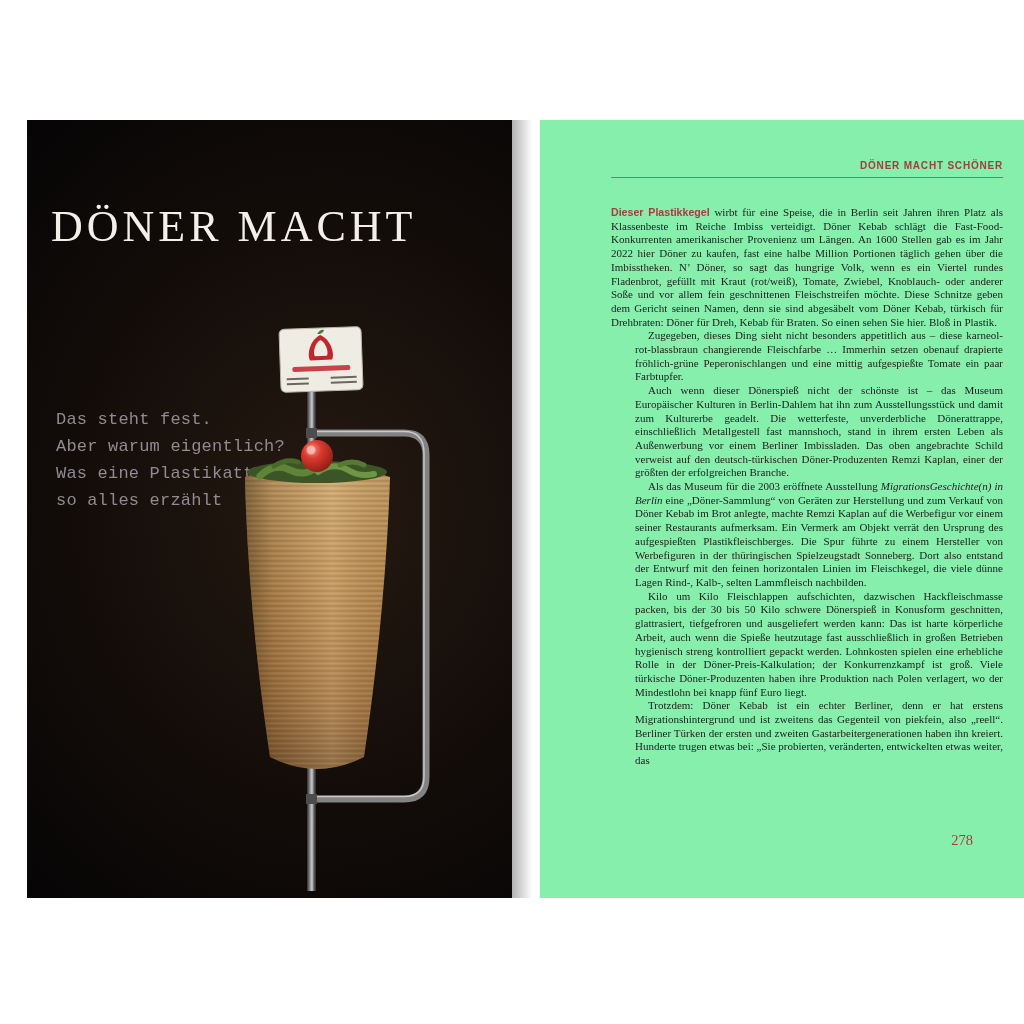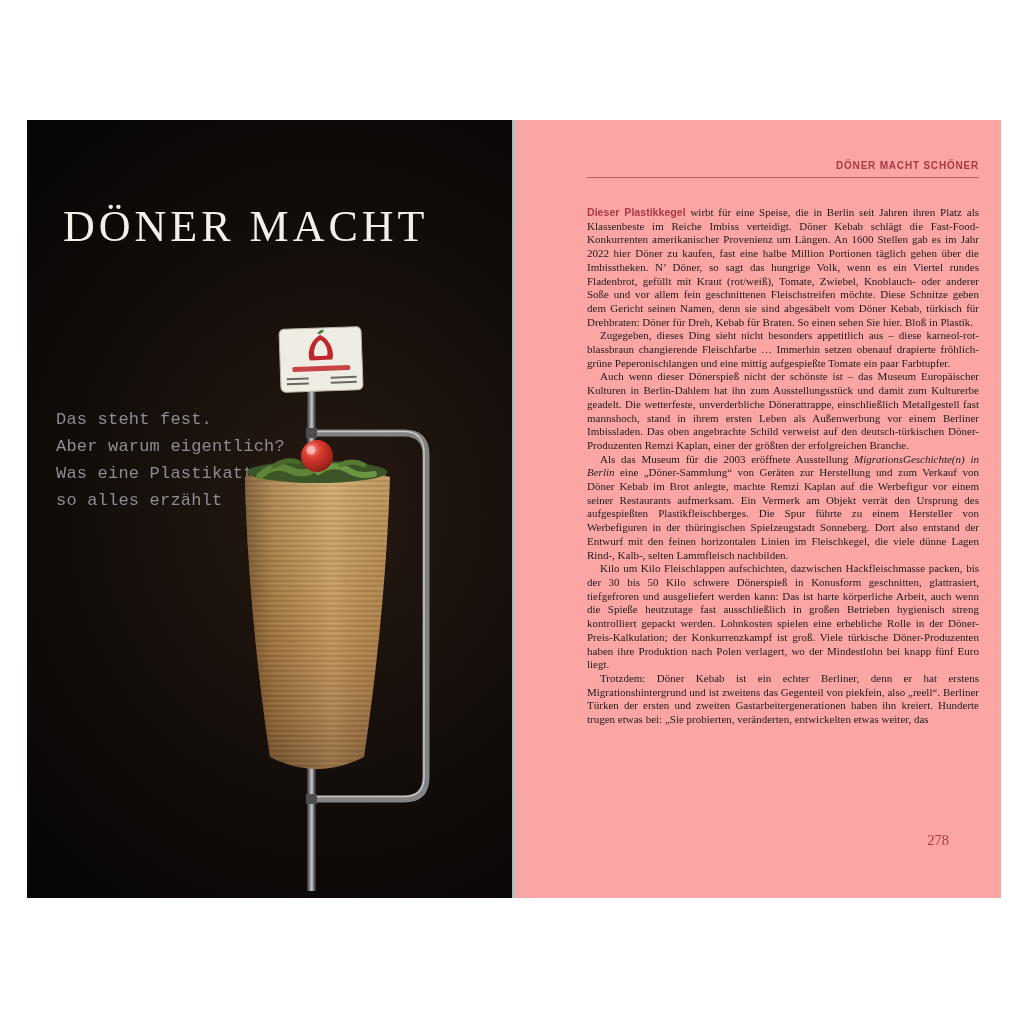--- a/index.html
+++ b/index.html
@@ -9,56 +9,56 @@
   .canvas { position:absolute; left:0; top:0; width:1024px; height:1024px; background:#fff; }
 
   .spread { position:absolute; left:27px; top:120px; width:970px; height:778px; }
 
   
   .page-left {
     position:absolute; left:0; top:0; width:485px; height:778px; overflow:hidden;
     background: radial-gradient(120% 85% at 62% 50%, #261a12 0%, #150e0a 38%, #080606 72%, #030303 100%);
   }
   .title {
-    position:absolute; left:36px; top:78px; color:#f3f0ea;
+    position:absolute; left:24px; top:78px; color:#f3f0ea;
     font-family:"Liberation Serif", serif; font-weight:400;
     font-size:44px; letter-spacing:4px; line-height:58px;
   }
   .title span { display:block; }
   .subtitle {
     position:absolute; left:29px; top:258px; color:#908a92;
     font-family:Liberation Mono, monospace; font-size:17px; line-height:27px;
     white-space:pre-line; letter-spacing:0.2px;margin-top:28px;
   }
   .doner-svg { position:absolute; left:195px; top:205px; }
 
   
   .gutter {
     position:absolute; left:485px; top:0; width:24px; height:778px; pointer-events:none;
     background:linear-gradient(to right, rgba(0,0,0,0.30), rgba(0,0,0,0.0) 85%);
   }
 
   
-  .page-right { position:absolute; left:489px; top:0; width:485px; height:778px; background:#fca5a5; }
+  .page-right { position:absolute; left:513px; top:0; width:485px; height:778px; background:#86efac; }
   .column { position:absolute; left:71px; top:0; width:392px; height:778px; }
 
   .running-header {
     position:absolute; left:0; top:40px; width:100%;
     font-family:"Liberation Sans", sans-serif; font-weight:bold;
     font-size:10px; letter-spacing:0.8px; color:#a83a46; text-align:right;
   }
   .header-rule { position:absolute; left:0; top:57px; width:100%; border-top:1px solid #b5606a; }
 
   .body-text {
     position:absolute; left:0; top:86px; width:100%;
     font-family:"Liberation Serif", serif; font-size:11px; line-height:13.7px;
     color:#1c1c1c; text-align:justify; hyphens:auto; -webkit-hyphens:auto;
   }
   .body-text p { text-align:justify; }
-  .body-text p + p { text-indent:13px; }
+  .body-text p + p { text-indent:13px;margin-left:24px; }
   .lead {
     font-family:"Liberation Sans", sans-serif; font-weight:bold;
     color:#a83a46; font-size:10.6px;margin-top:8px;
   }
   .body-text em { font-style:italic; }
 
   .page-number {
     position:absolute; right:30px; top:712px; color:#a83a46;
     font-family:"Liberation Serif", serif; font-size:14.5px;
   }

